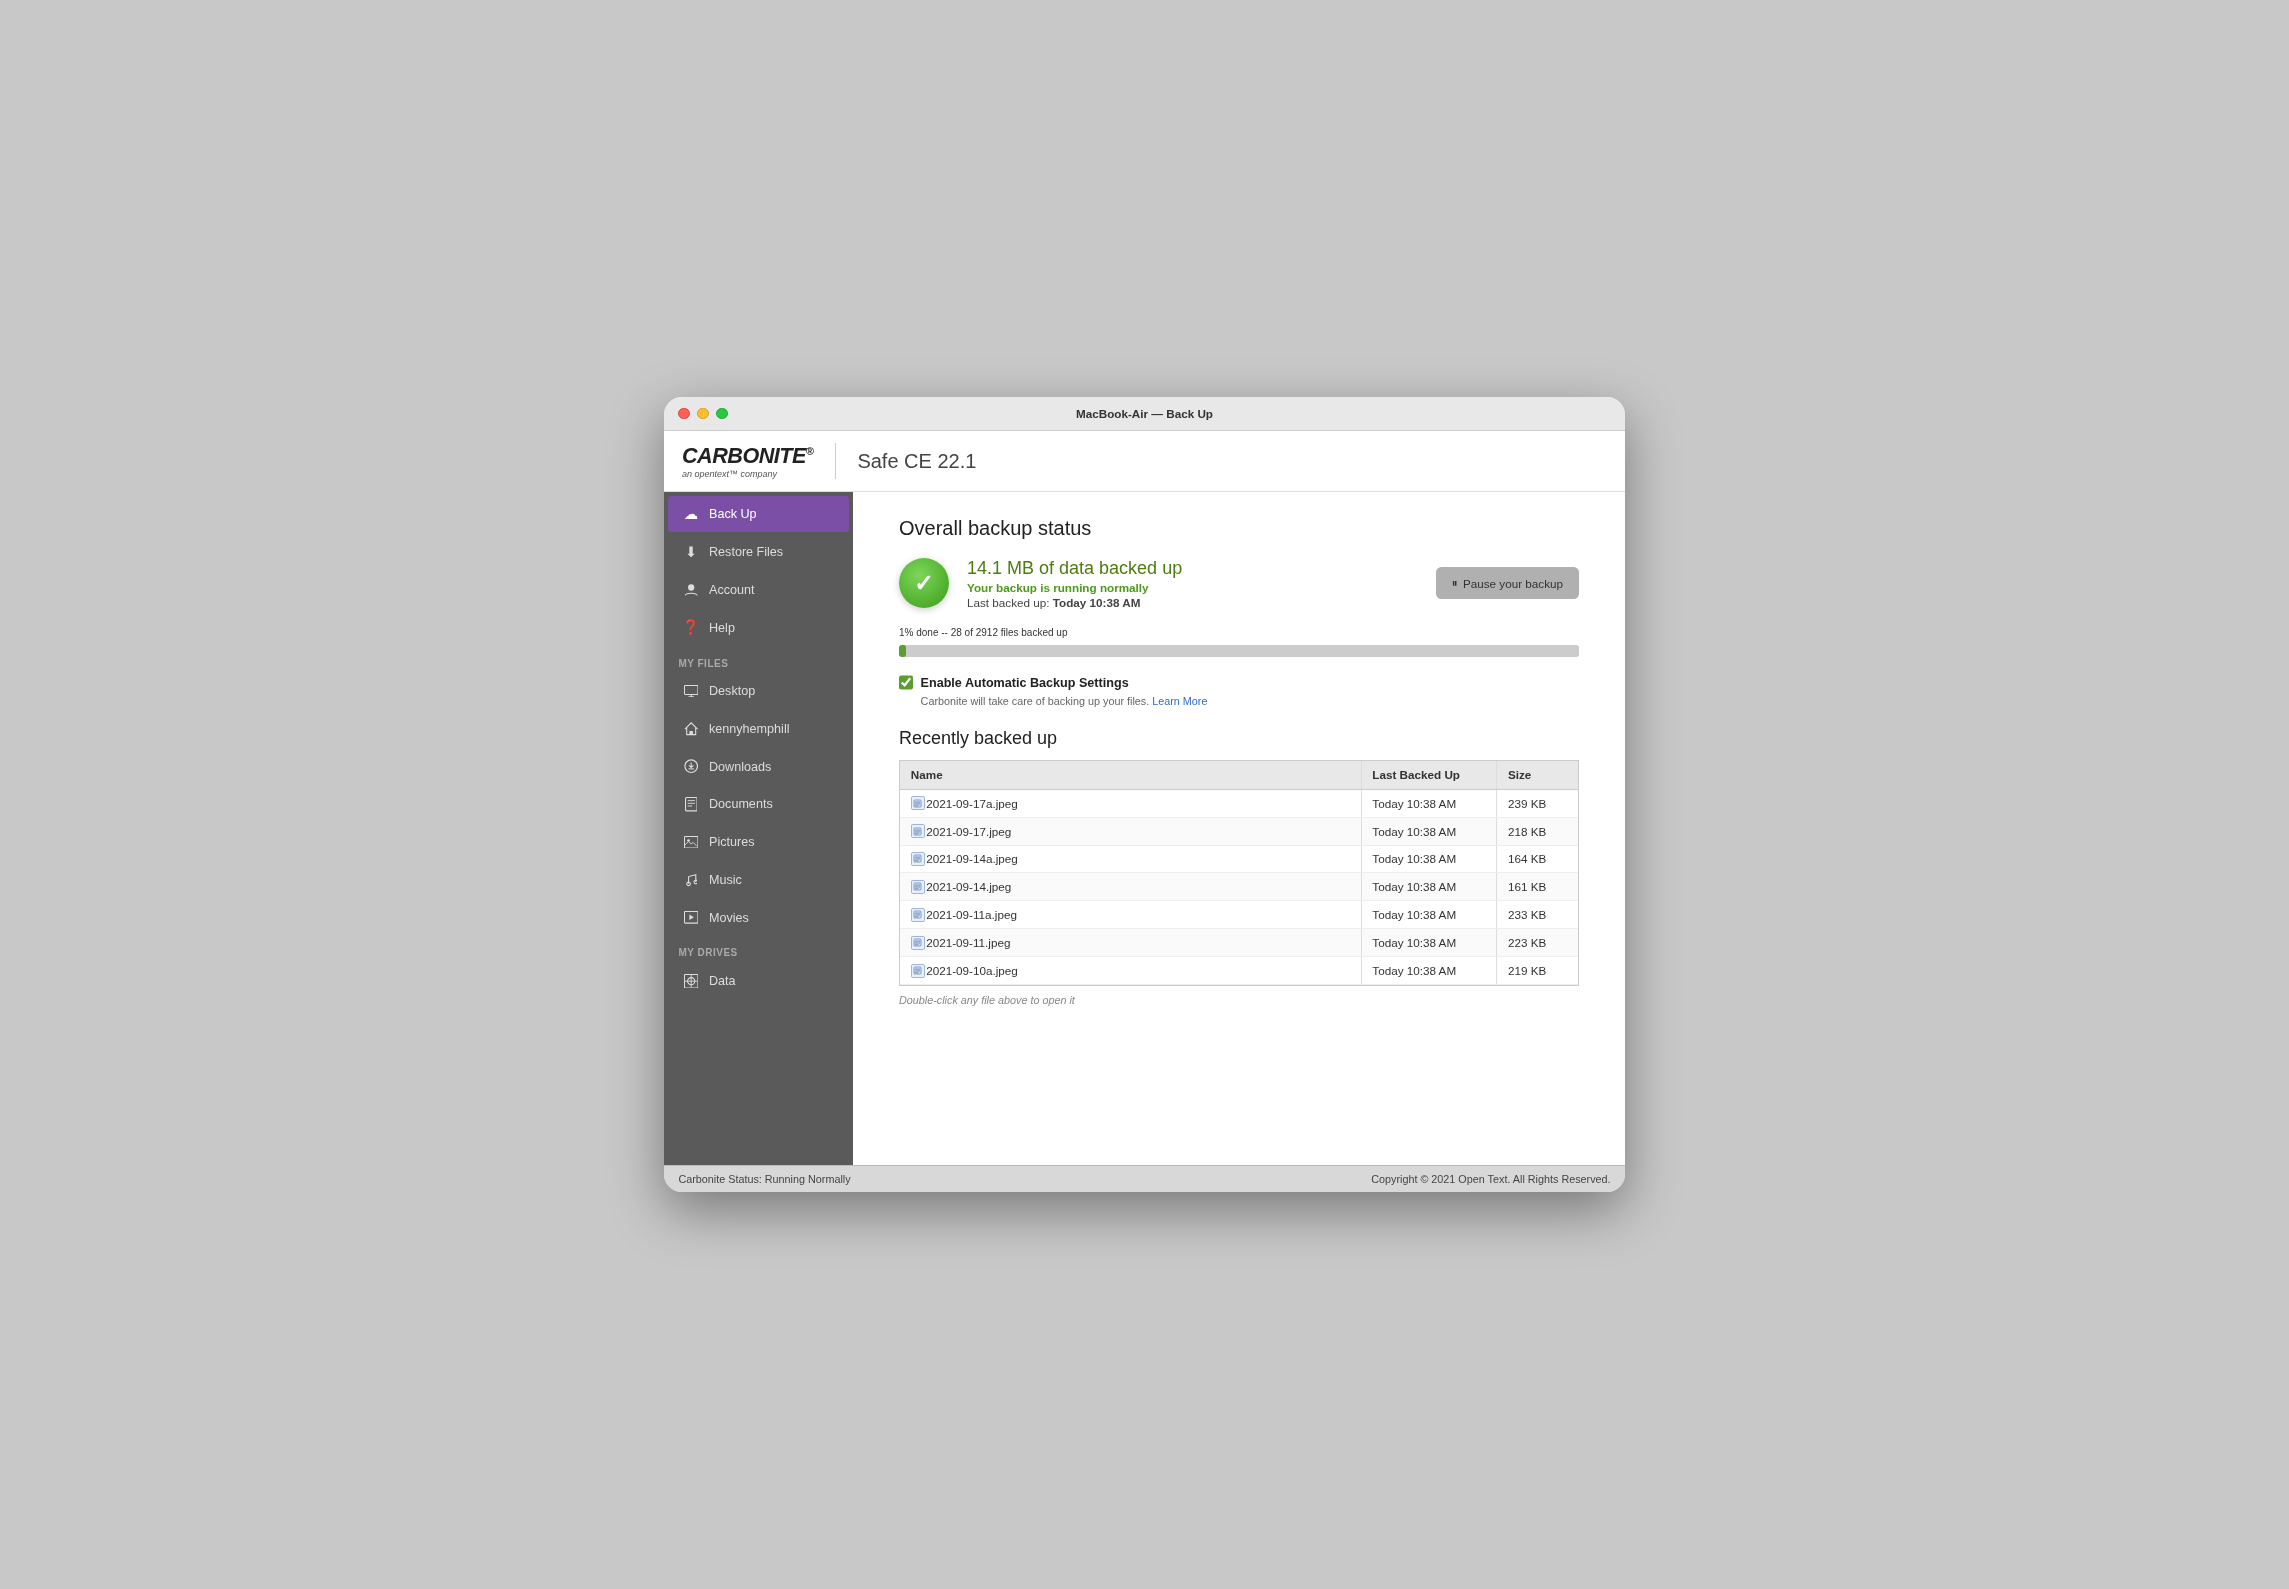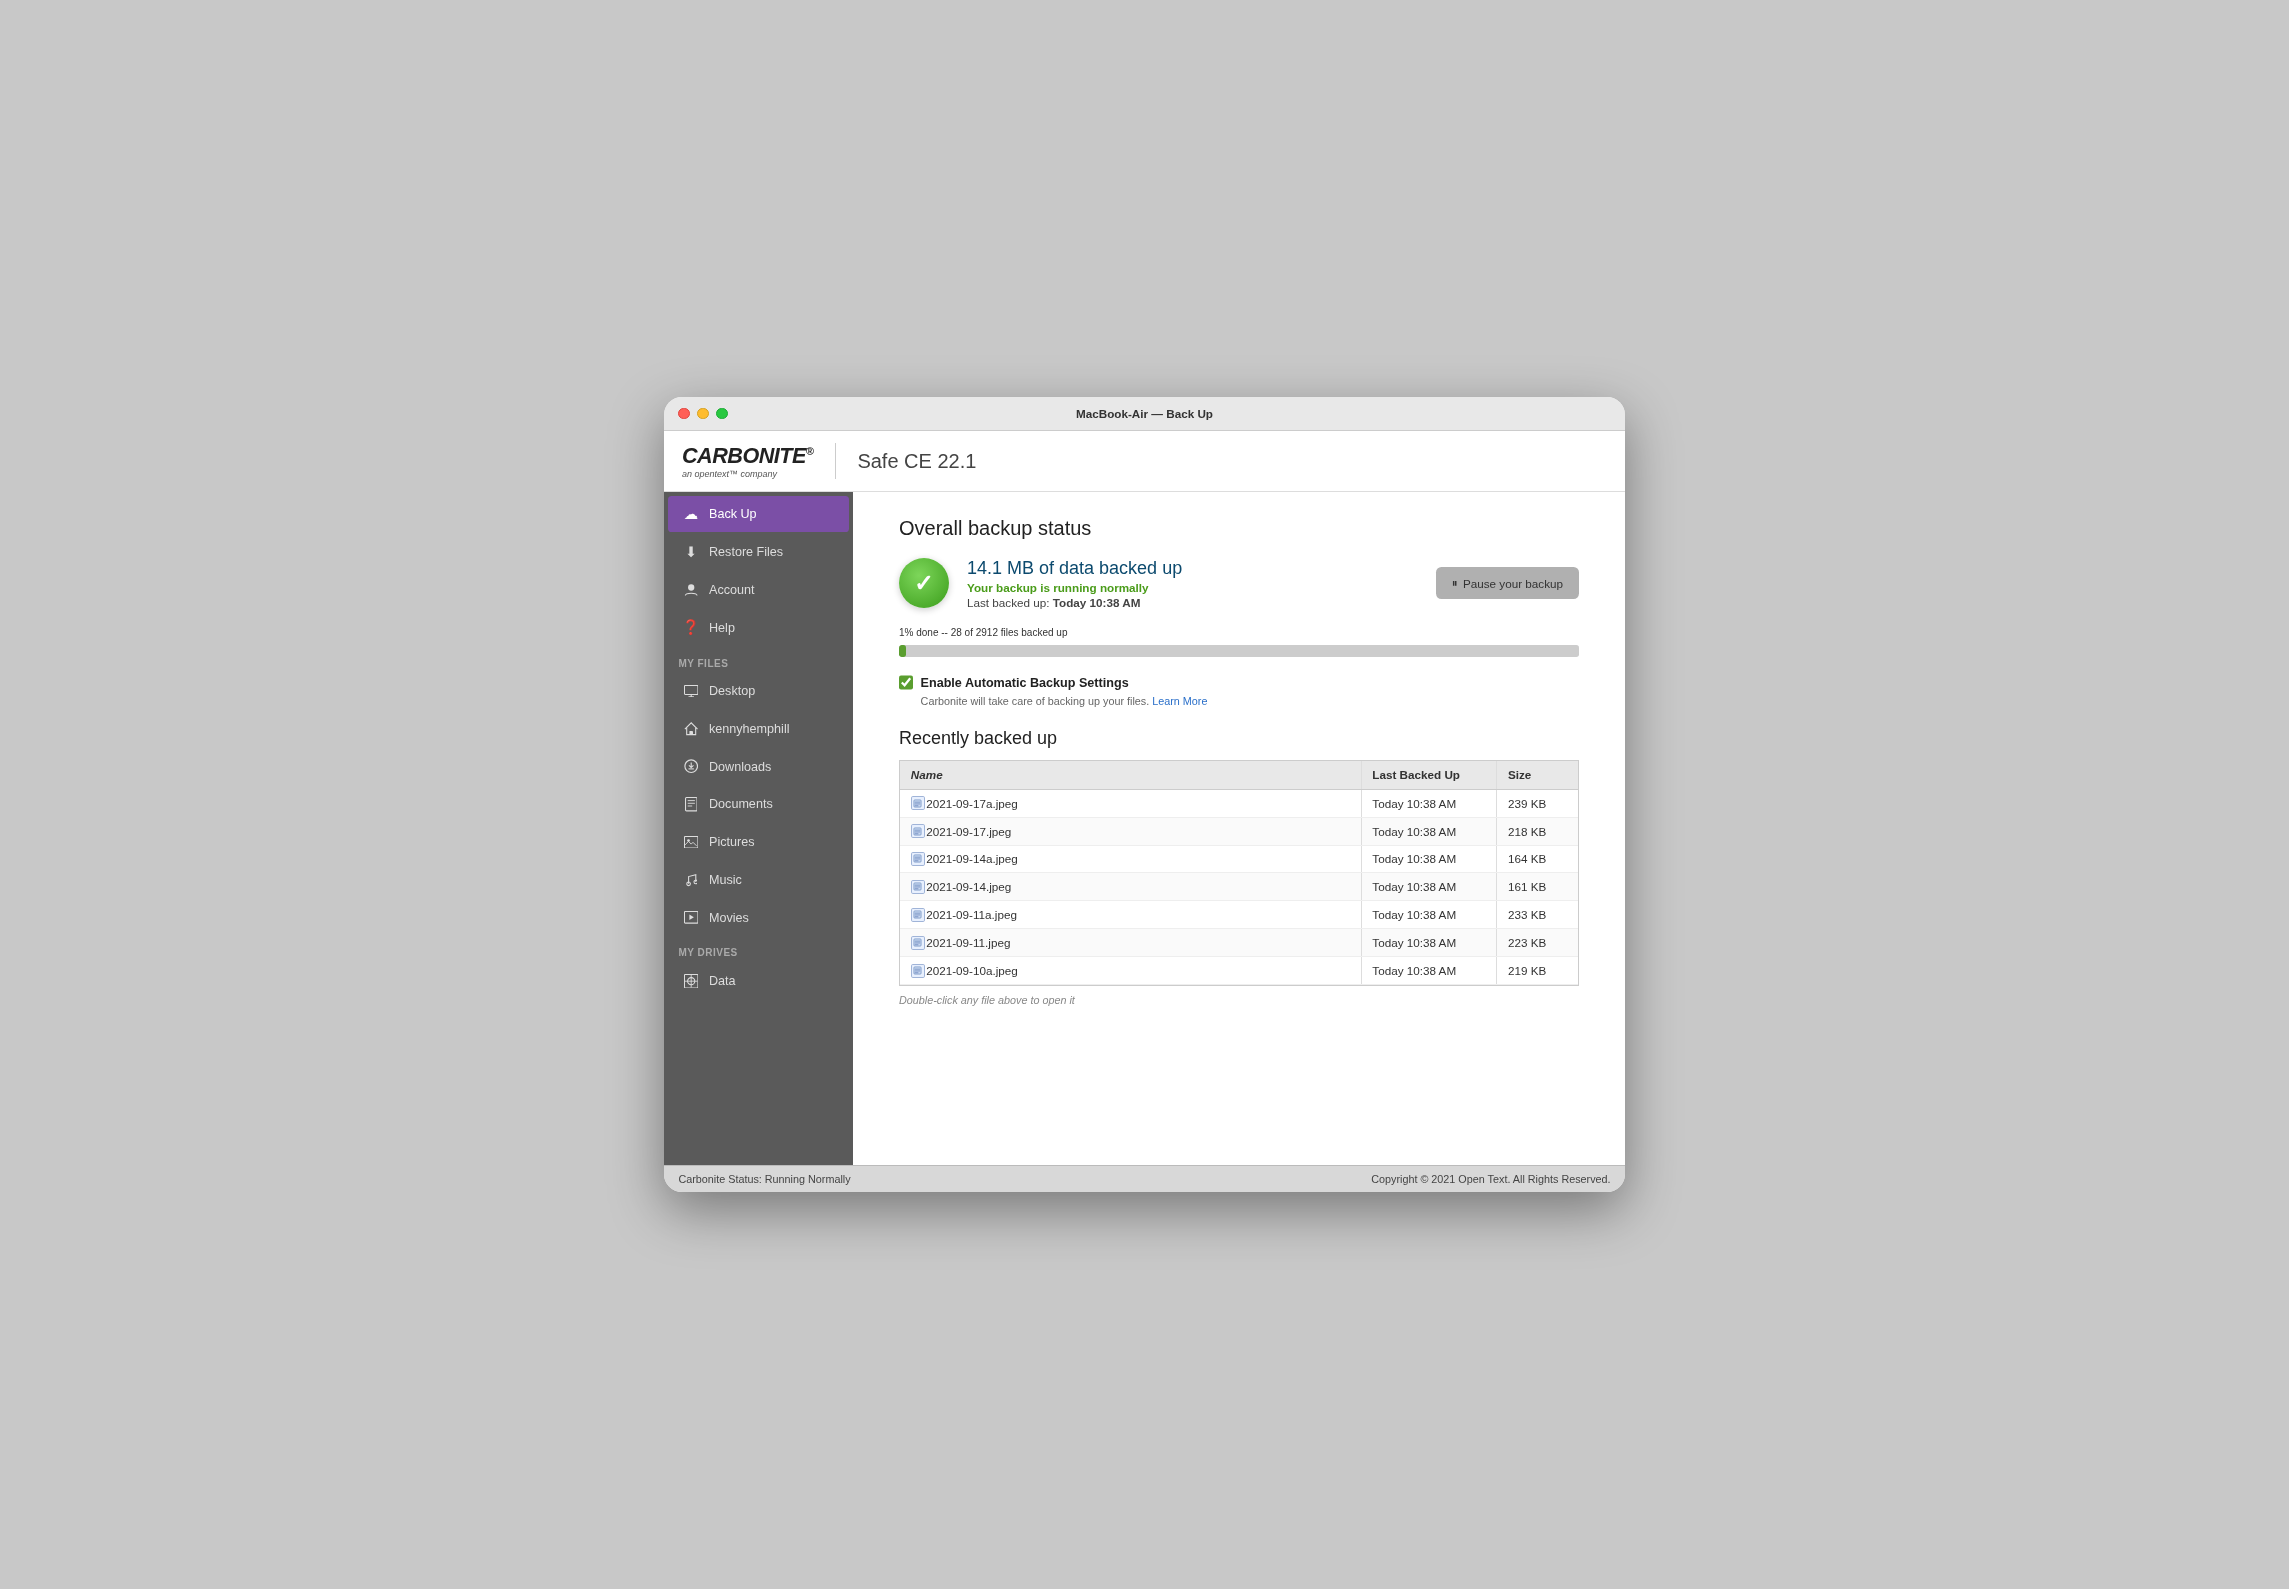--- a/index.html
+++ b/index.html
@@ -170,21 +170,21 @@
       box-shadow: 0 1.8px 7.2px rgba(0,0,0,0.2);
     }
     .status-check {
       color: white;
       font-size: 23.4px;
       font-weight: 900;
     }
     .status-info h2 {
       font-size: 18px;
       font-weight: 500;
-      color: #0c4a6e;
+      color: #4d7c0f;
     }
     .status-running {
       color: #4a9c1a;
       font-size: 11.7px;
       font-weight: 600;
       margin: 1.8px 0;
     }
     .status-last {
       font-size: 11.7px;
       color: #444;
@@ -297,21 +297,21 @@
       background: #e8f0fe;
       border: 0.9px solid #a0b4d8;
       border-radius: 1.8px;
       display: inline-flex;
       align-items: center;
       justify-content: center;
       font-size: 7.2px;
       color: #4a7cc4;
       flex-shrink: 0;
     }
-    .col-name { width: 68%; font-style: italic; }
+    .col-name { width: 68%; }
     .col-backed { width: 20%; }
     .col-size { width: 12%; }
     .scroll-container {
       max-height: 243px;
       overflow-y: auto;
       border: 0.9px solid #ccc;
       position: relative;
     }
     .scroll-container table {
       border: none;

